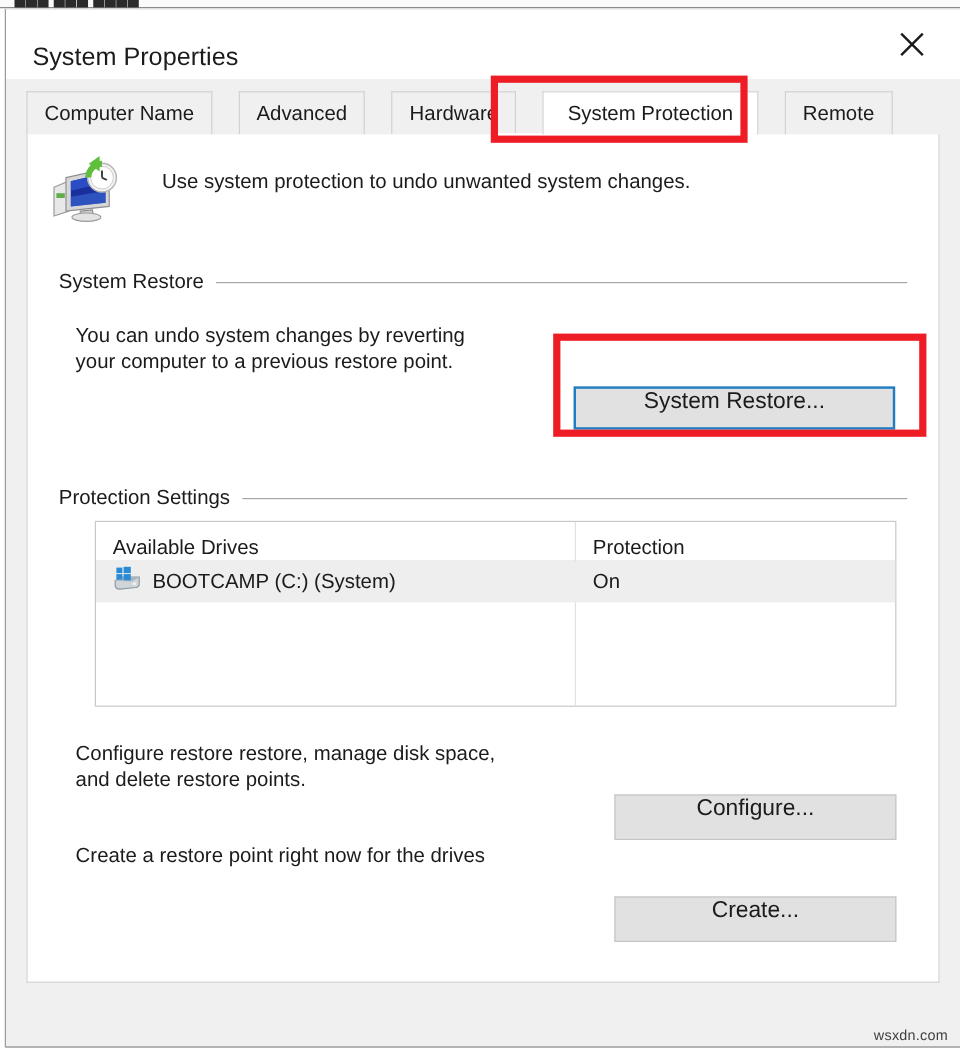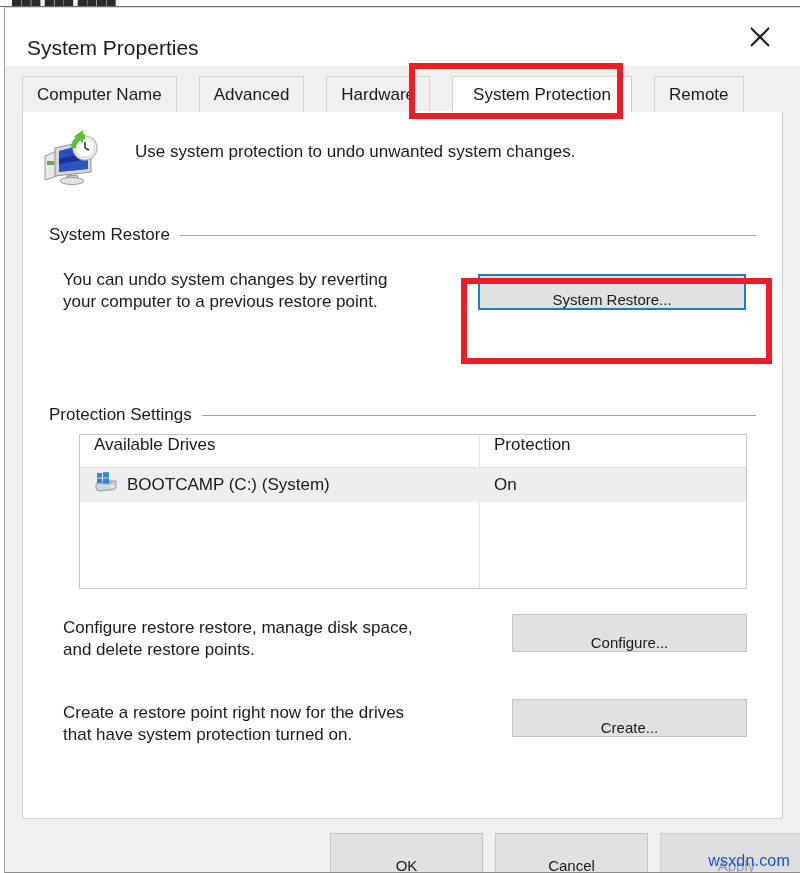--- a/index.html
+++ b/index.html
@@ -119,23 +119,24 @@
     position: absolute;
     font-size: 17px; color: #1b1b1b; line-height: 22px;
   }
 
   
   .btn {
     position: absolute;
     background: #e1e1e1;
     border: 1px solid #c5c5c5;
     font-family: "Liberation Sans", sans-serif;
-    font-size: 15px; color: #1b1b1b;
-    display: flex; align-items: flex-end; justify-content: center;
+    font-size: 19px; color: #1b1b1b;
+    display: flex; align-items: flex-start; justify-content: center;
     cursor: pointer;
+    margin-top: 48px;
   }
   .btn.focused {
     border: 2px solid #1f7dc4;
     background: #e1e1e1;
   }
   .btn.disabled { color: #9d9d9d; background: #dedede; border-color: #d0d0d0; cursor: default; }
 
   
   .redbox {
     position: absolute; border: 6px solid #ee1c24;
@@ -148,21 +149,21 @@
     width: 668px; height: 155px;
     border: 1px solid #c8c8c8; background: #ffffff;
   }
   #listview .col-divider {
     position: absolute; left: 399px; top: 0; bottom: 0; width: 1px;
     background: #e2e2e2;
   }
   #lv-header {
     position: relative; height: 33px;
     border-bottom: 1px solid #e2e2e2;
-    display: flex; align-items: flex-start;
+    display: flex; align-items: flex-end;
   }
   #lv-header .th {
     font-size: 17px; color: #1b1b1b; padding-left: 14px; white-space: nowrap;
   }
   #lv-header .th.c1 { width: 400px; }
   .lv-row {
     position: relative; height: 34px;
     display: flex; align-items: center;
     background: #eeeeee;
     cursor: pointer;
@@ -172,21 +173,21 @@
   .lv-row .td.c2 { padding-left: 14px; }
   .drive-ico { margin-right: 9px; flex: none; }
 
   
   #footer {
     position: relative; flex: 1; background: #f0f0f0;
   }
   #footer .btn { position: absolute; }
   #watermark {
     position: absolute; right: 10px; bottom: 3px;
-    font-size: 16px; color: #1d4ed8; letter-spacing: .2px;
+    font-size: 12px; color: #404040; letter-spacing: .2px;
   }
   #bottom-rule {
     position: absolute; left: 0; right: 0; bottom: 0; height: 1px; background: #8c8c8c;
   }
 </style>
 </head>
 <body>
 
 <div id="top-strip">
   <div class="ghost">▄▄▄ ▄▄▄ ▄▄▄▄  ▀▀▀▀▀▀▀</div>
@@ -303,21 +304,20 @@
     <div class="para" style="left:40px; top:505px;">
       <div>Configure restore restore, manage disk space,</div>
       <div>and delete restore points.</div>
     </div>
     <div class="btn" style="left:489px; top:502px; width:235px; height:38px;">
       <span>Configure...</span>
     </div>
 
     <div class="para" style="left:40px; top:590px;">
       <div>Create a restore point right now for the drives</div>
-      <div>that have system protection turned on.</div>
     </div>
     <div class="btn" style="left:489px; top:587px; width:235px; height:38px;">
       <span>Create...</span>
     </div>
 
   </div>
 
   <div id="footer">
     <div class="btn" style="left:325px; top:14px; width:153px; height:42px;">
       <span>OK</span>

